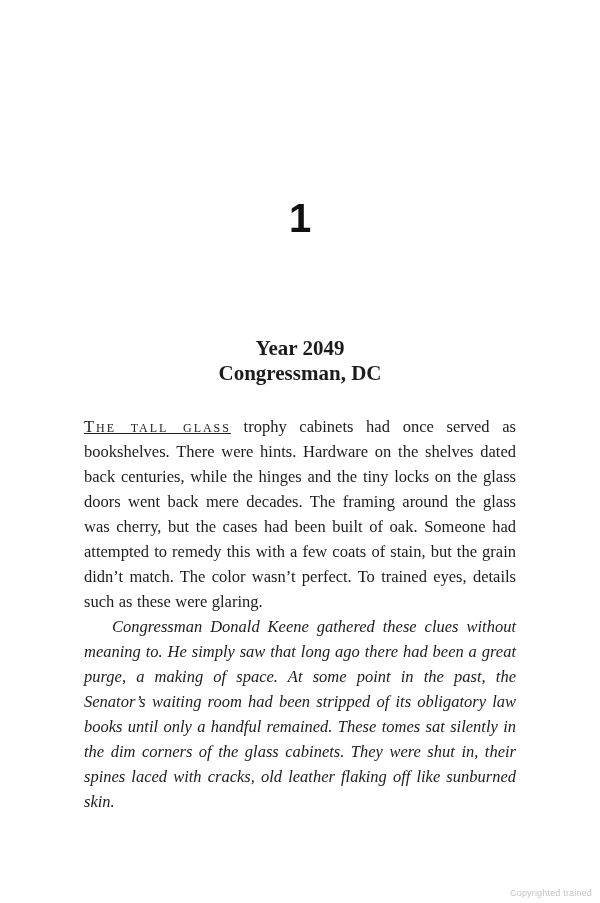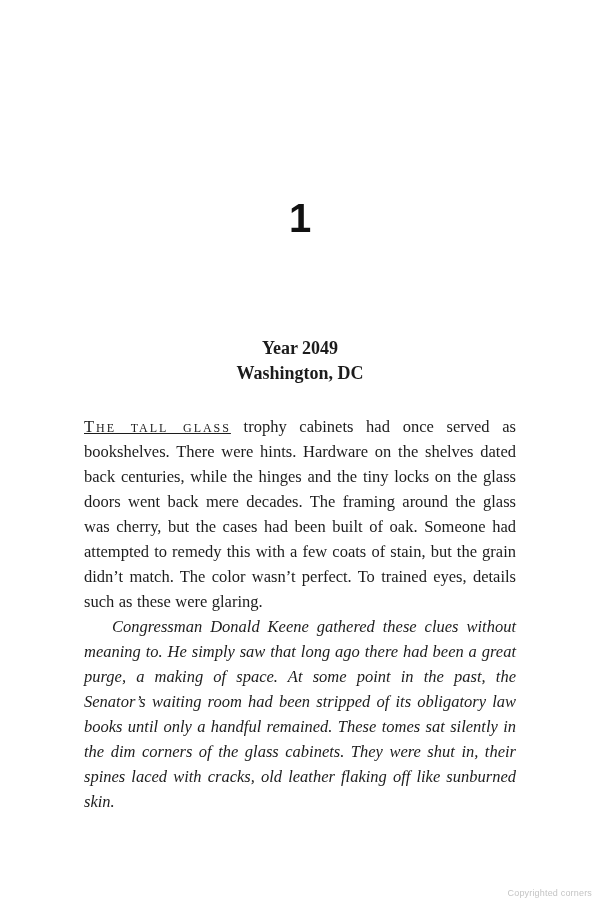--- a/index.html
+++ b/index.html
@@ -25,21 +25,21 @@
     font-family: "Liberation Sans", sans-serif;
     font-weight: 700;
     font-size: 40px;
     line-height: 44px;
     color: #111111;
     margin: 0 0 96px 0;
   }
   .heading {
     text-align: center;
     font-weight: 700;
-    font-size: 18px;
+    font-size: 21px;
     line-height: 25px;
     color: #1c1c1c;
   }
   .body-block {
     margin-top: 28px;
   }
   .body-para {
     margin: 0;
     font-size: 16.5px;
     line-height: 25px;
@@ -69,24 +69,24 @@
 </style>
 </head>
 <body>
 
 <main class="page">
 
   <div class="chapter-number">1</div>
 
   <div class="heading">Year 2049</div>
 
-  <div class="heading">Washington, DC</div>
+  <div class="heading">Congressman, DC</div>
 
   <div class="body-block">
     <p class="body-para"><span class="smallcaps">The tall glass</span><span> trophy cabinets had once served as bookshelves. There were hints. Hardware on the shelves dated back centuries, while the hinges and the tiny locks on the glass doors went back mere decades. The framing around the glass was cherry, but the cases had been built of oak. Someone had attempted to remedy this with a few coats of stain, but the grain didn’t match. The color wasn’t perfect. To trained eyes, details such as these were glaring.</span></p>
 
     <p class="body-para indent">Congressman Donald Keene gathered these clues without meaning to. He simply saw that long ago there had been a great purge, a making of space. At some point in the past, the Senator’s waiting room had been stripped of its obligatory law books until only a handful remained. These tomes sat silently in the dim corners of the glass cabinets. They were shut in, their spines laced with cracks, old leather flaking off like sunburned skin.</p>
 
   </div>
 
-  <div class="copyright">Copyrighted corners</div>
+  <div class="copyright">Copyrighted trained</div>
 
 </main>
 
 </body></html>

